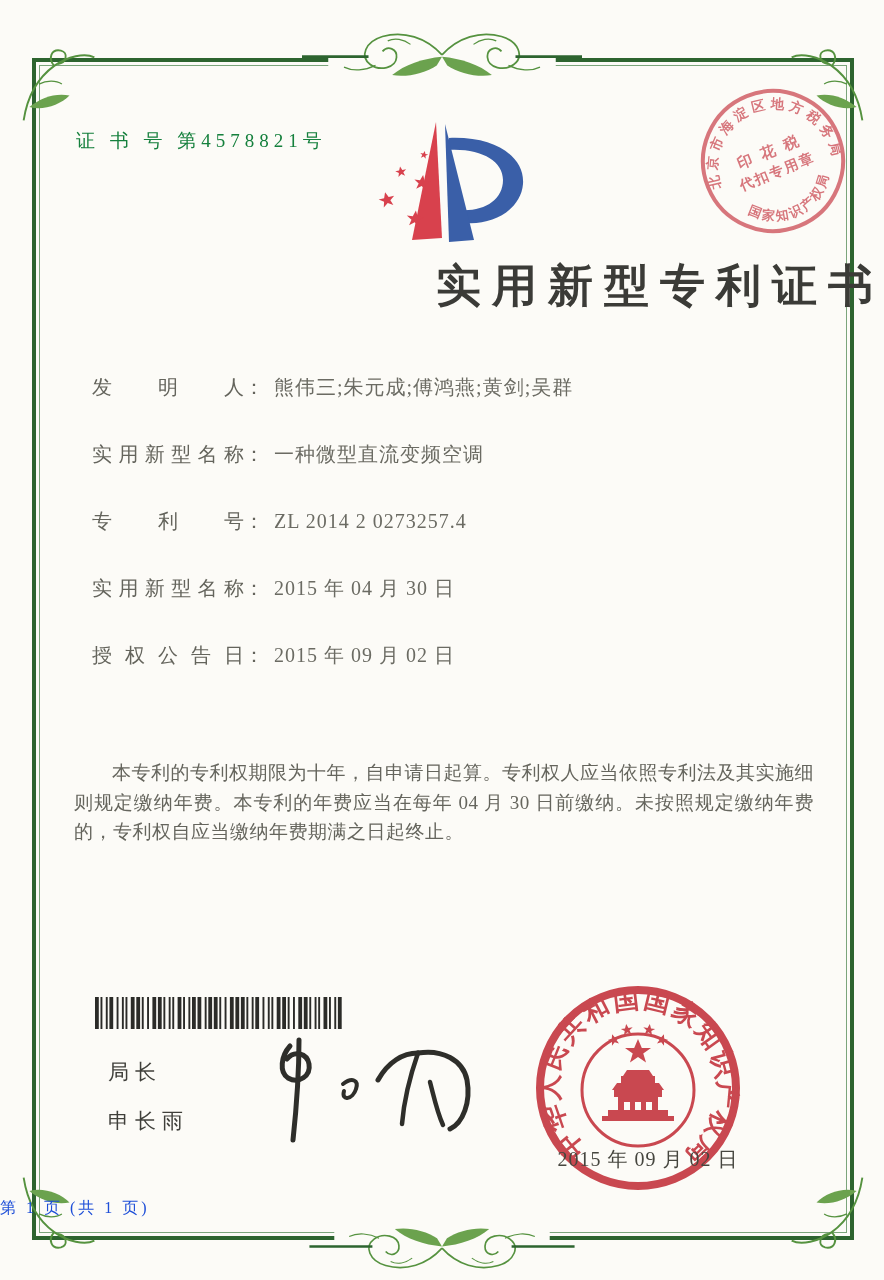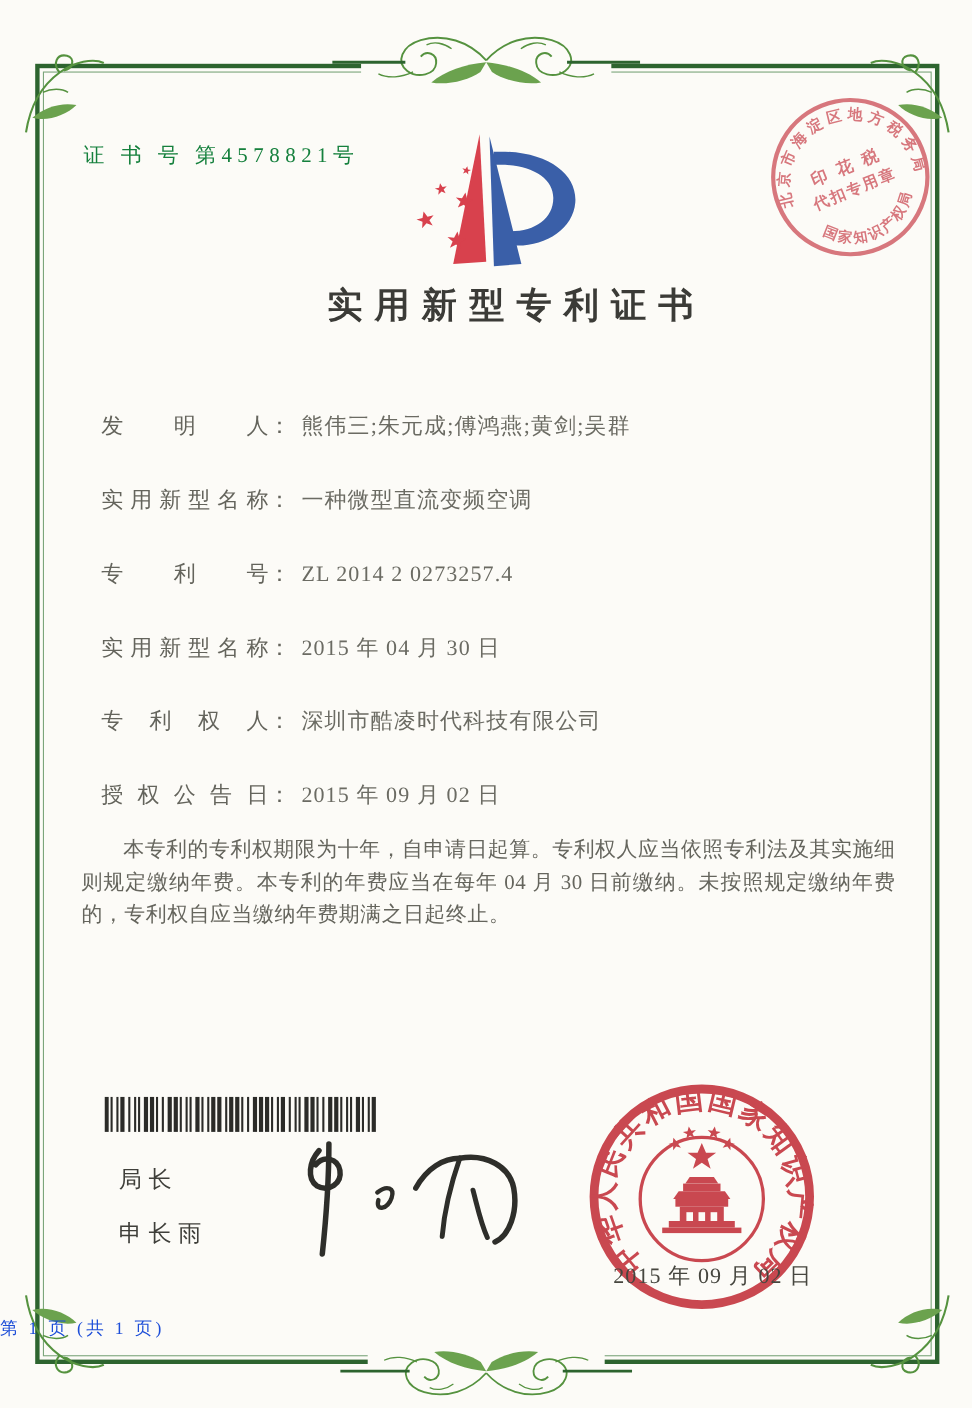--- a/index.html
+++ b/index.html
@@ -29,21 +29,21 @@
   .c-bl{left:16px;bottom:24px;transform:scale(1,-1);}
   .c-br{right:14px;bottom:24px;transform:scale(-1,-1);}
   
   .cert-no{
     position:absolute;left:76px;top:128px;
     font-size:19px;letter-spacing:5px;color:#15803d;
   }
   .logo{position:absolute;left:345px;top:116px;width:200px;height:140px;}
   .title{
     position:absolute;left:0;right:0;top:256px;margin:0;
-    text-align:center;font-size:32px;font-weight:700;
+    text-align:right;font-size:45px;font-weight:700;
     letter-spacing:11px;text-indent:11px;color:#3b3b37;padding-left:44px;
   }
   .fields{position:absolute;left:92px;top:374px;right:70px;}
   .frow{height:31px;margin-bottom:36px;font-size:20px;color:#6b6b63;white-space:nowrap;}
   .flabel{display:inline-block;width:152px;text-align:justify;text-align-last:justify;color:#64645c;}
   .fcolon{margin-right:10px;color:#64645c;}
   .fvalue{letter-spacing:1px;}
   .body-text{
     position:absolute;left:74px;right:70px;top:758px;
     font-size:19px;line-height:29.5px;color:#65655d;text-align:justify;
@@ -155,23 +155,20 @@
       <span class="flabel">发明人</span><span class="fcolon">：</span><span class="fvalue">熊伟三;朱元成;傅鸿燕;黄剑;吴群</span>
     </div>
     <div class="frow">
       <span class="flabel">实用新型名称</span><span class="fcolon">：</span><span class="fvalue">一种微型直流变频空调</span>
     </div>
     <div class="frow">
       <span class="flabel">专利号</span><span class="fcolon">：</span><span class="fvalue">ZL 2014 2 0273257.4</span>
     </div>
     <div class="frow">
       <span class="flabel">实用新型名称</span><span class="fcolon">：</span><span class="fvalue">2015 年 04 月 30 日</span>
-    </div>
-    <div class="frow">
-      <span class="flabel">专利权人</span><span class="fcolon">：</span><span class="fvalue">深圳市酷凌时代科技有限公司</span>
     </div>
     <div class="frow">
       <span class="flabel">授权公告日</span><span class="fcolon">：</span><span class="fvalue">2015 年 09 月 02 日</span>
     </div>
   </div>
 
   <div class="body-text">
     <p>本专利的专利权期限为十年，自申请日起算。专利权人应当依照专利法及其实施细则规定缴纳年费。本专利的年费应当在每年 04 月 30 日前缴纳。未按照规定缴纳年费的，专利权自应当缴纳年费期满之日起终止。</p>
   </div>
 

